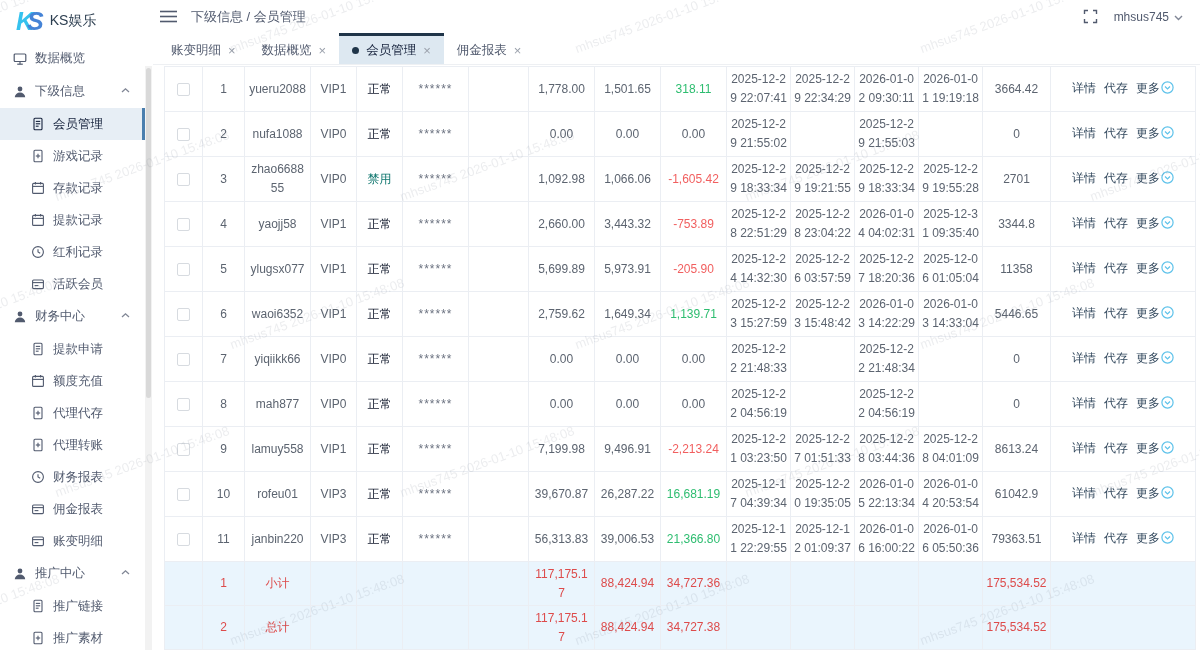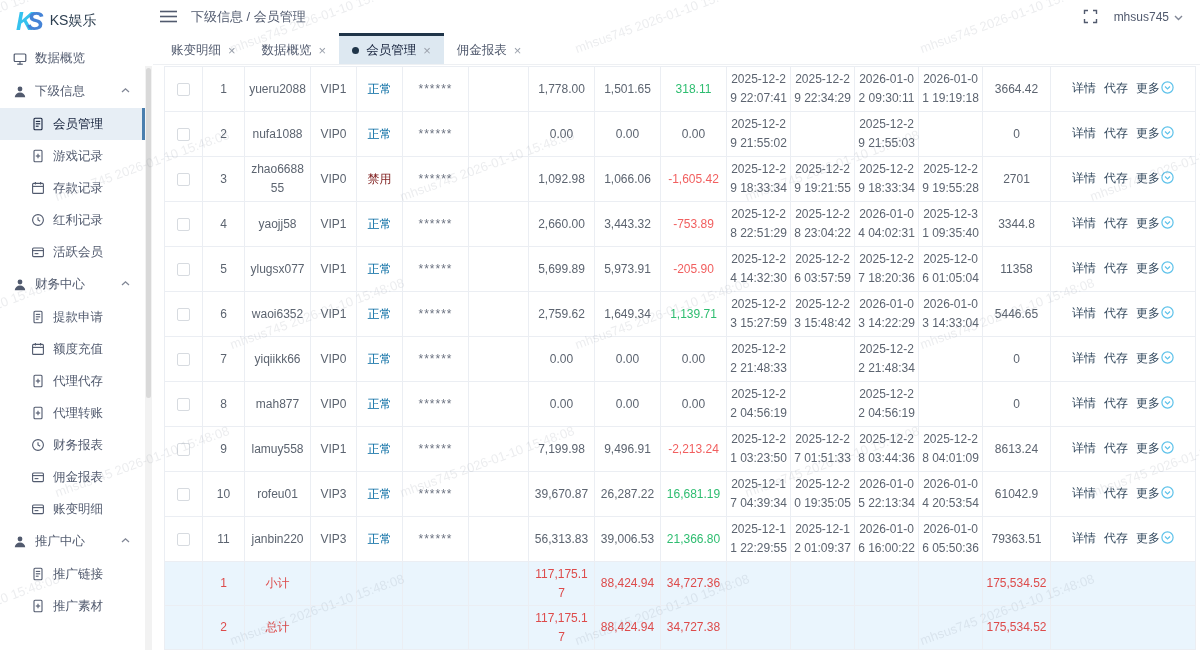--- a/index.html
+++ b/index.html
@@ -48,22 +48,22 @@
   .tab.active { background:#dde8f1; color:#17233d; border-top-color:#203549; }
   .tab.active::before { content:''; width:7px; height:7px; border-radius:50%; background:#203549; margin-right:7px; }
 
   
   .table-wrap { flex:1; padding:1px 4px 0 11px; overflow:hidden; }
   table { border-collapse:collapse; table-layout:fixed; width:1031px; font-size:12px; color:#5c6470; }
   td { border:1px solid #ebeef3; text-align:center; padding:2px 3px; word-break:break-all; line-height:1.55; }
   tr.data-row { height:45px; }
   tr.sum-row { height:44px; background:#eaf5fd; color:#dd4b4b; }
   .chk { display:inline-block; width:13px; height:13px; border:1px solid #d7dbe0; border-radius:2px; background:#fff; vertical-align:middle; cursor:pointer; }
-  .st-normal { color:#0369a1; }
-  .st-disabled { color:#7f1d1d; }
+  .st-normal { color:#0f172a; }
+  .st-disabled { color:#0f766e; }
   .pos { color:#2ebd70;margin-left:9px; }
   .neg { color:#f15f5f; }
   .pwd { color:#6b7280; letter-spacing:1px; }
   .act { color:#33495e; text-decoration:none; margin:0 4px; white-space:nowrap; cursor:pointer; }
   .more-ic { width:13px; height:13px; vertical-align:-2px; color:#5ec2ea; margin-left:1px; }
 
   
   #watermark { position:absolute; inset:0; pointer-events:none; overflow:hidden; z-index:40; }
   #watermark span { position:absolute; font-size:13px; color:rgba(95,108,126,0.12);
     white-space:nowrap; transform:rotate(-20deg); }
@@ -126,20 +126,31 @@
           <div class="nav-item">
             <span class="ic">
               <svg viewBox="0 0 14 14" width="14" height="14" fill="none" stroke="currentColor" stroke-width="1.1">
                 <rect x="1.6" y="2.4" width="10.8" height="10" rx="1"></rect>
                 <line x1="4.4" y1="1" x2="4.4" y2="3.6"></line>
                 <line x1="9.6" y1="1" x2="9.6" y2="3.6"></line>
                 <line x1="1.6" y1="5.4" x2="12.4" y2="5.4"></line>
               </svg>
             </span>
             <span>存款记录</span>
+          </div>
+          <div class="nav-item">
+            <span class="ic">
+              <svg viewBox="0 0 14 14" width="14" height="14" fill="none" stroke="currentColor" stroke-width="1.1">
+                <rect x="1.6" y="2.4" width="10.8" height="10" rx="1"></rect>
+                <line x1="4.4" y1="1" x2="4.4" y2="3.6"></line>
+                <line x1="9.6" y1="1" x2="9.6" y2="3.6"></line>
+                <line x1="1.6" y1="5.4" x2="12.4" y2="5.4"></line>
+              </svg>
+            </span>
+            <span>提款记录</span>
           </div>
           <div class="nav-item">
             <span class="ic">
               <svg viewBox="0 0 14 14" width="14" height="14" fill="none" stroke="currentColor" stroke-width="1.1">
                 <circle cx="7" cy="7" r="5.4"></circle>
                 <polyline points="7,4.2 7,7 9.2,8.2"></polyline>
               </svg>
             </span>
             <span>红利记录</span>
           </div>

